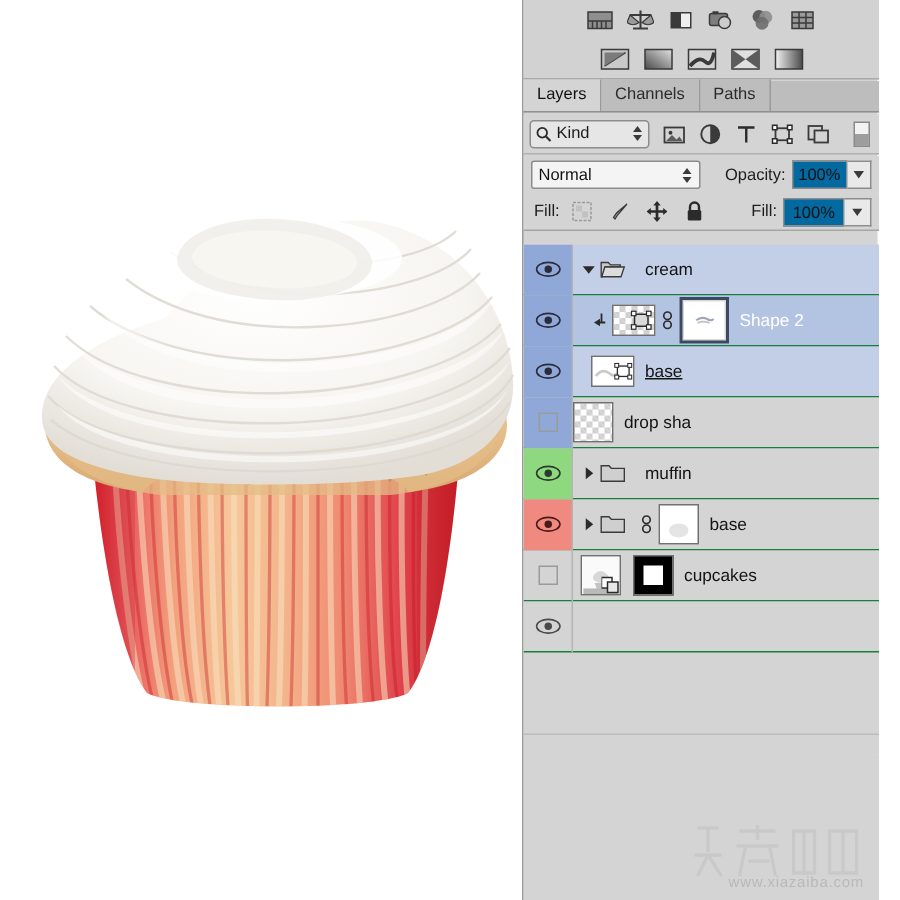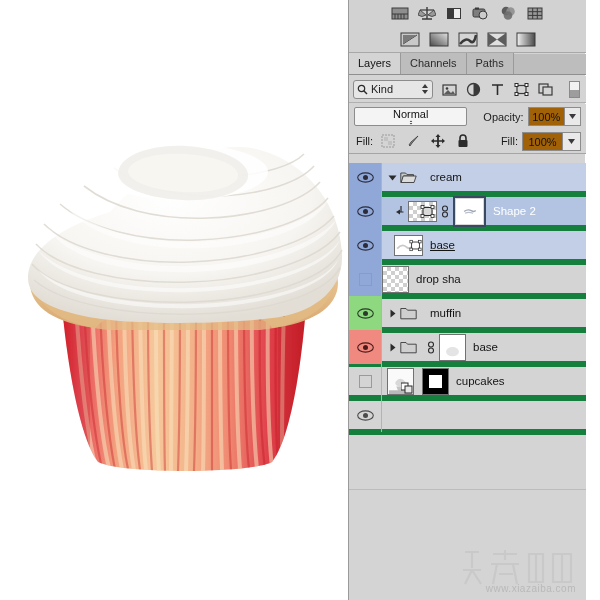--- a/index.html
+++ b/index.html
@@ -67,41 +67,41 @@
   }
   #lock-row {
     position:absolute; left:0; top:129px; width:237px; height:25px;
     display:flex; align-items:center; padding:0 5px; background:#d4d4d4;
     border-bottom:1px solid #a5a5a5;
   }
   .combo {
     height:19px; background:#f4f4f4; border:1px solid #8c8c8c; border-radius:2px;
     display:flex; align-items:center; font-size:11px; color:#111; padding:0 4px;
   }
-  #blend-combo { width:125px; justify-content:space-between;flex-direction:column; }
+  #blend-combo { width:125px; justify-content:space-between; }
   .field-label { font-size:11px; color:#1c1c1c; margin-left:16px; }
   .numbox {
-    width:41px; height:19px; background:#a16207; border:1px solid #8c8c8c;
+    width:41px; height:19px; background:#0369a1; border:1px solid #8c8c8c;
     font-size:11px; color:#111; text-align:center; line-height:18px; margin-left:4px;
   }
   .stepper {
     width:18px; height:19px; background:#e9e9e9; border:1px solid #8c8c8c;
     border-left:none; display:flex; align-items:center; justify-content:center;
   }
   #lock-icons { display:flex; align-items:center; gap:11px; margin-left:8px; }
   .lock-ico { width:14px; height:14px; display:block; }
 
   
   #layer-list {
     position:absolute; left:0; top:163px; width:237px; height:326px;
     background:#d4d4d4; overflow:hidden;
   }
   .layer-row {
     position:relative; width:237px; height:34px;
-    border-bottom:6px solid #15803d;
+    border-bottom:1px solid #15803d;
     display:flex; align-items:center;
   }
   .eye-cell {
     width:33px; height:34px; flex:none;
     display:flex; align-items:center; justify-content:center;
     border-right:1px solid #b3b3b3;
   }
   .row-body { flex:1; height:34px; display:flex; align-items:center; padding-left:5px; }
   .eye { width:17px; height:11px; display:block; }
   .eye-empty { width:13px; height:13px; border:1px solid #9a9a9a; background:transparent; }

